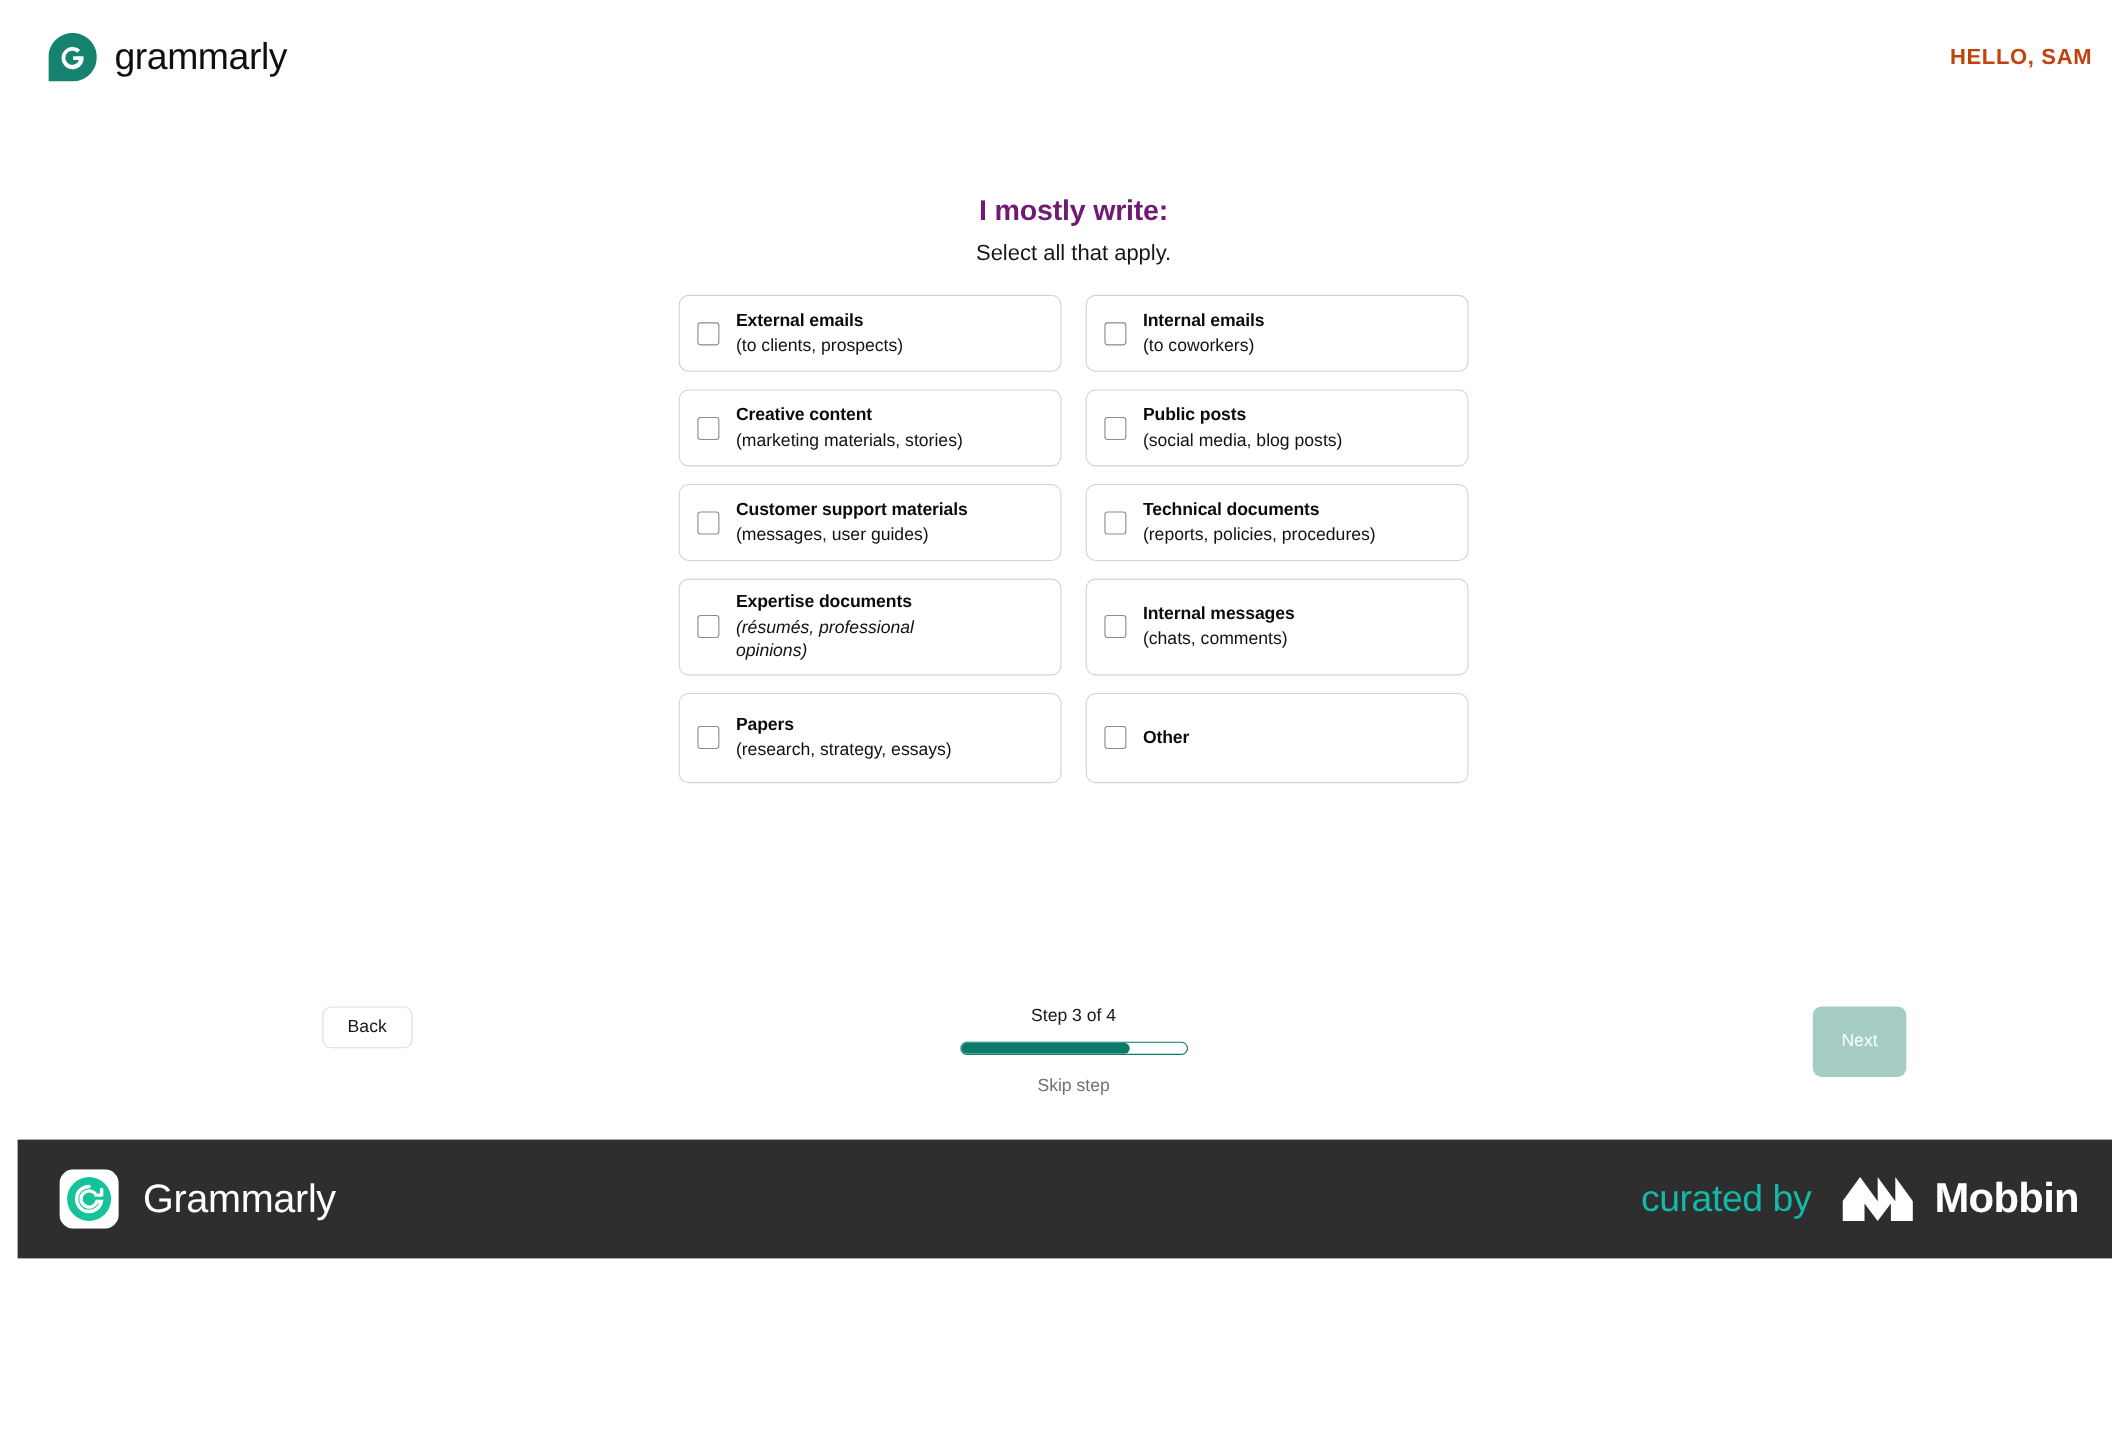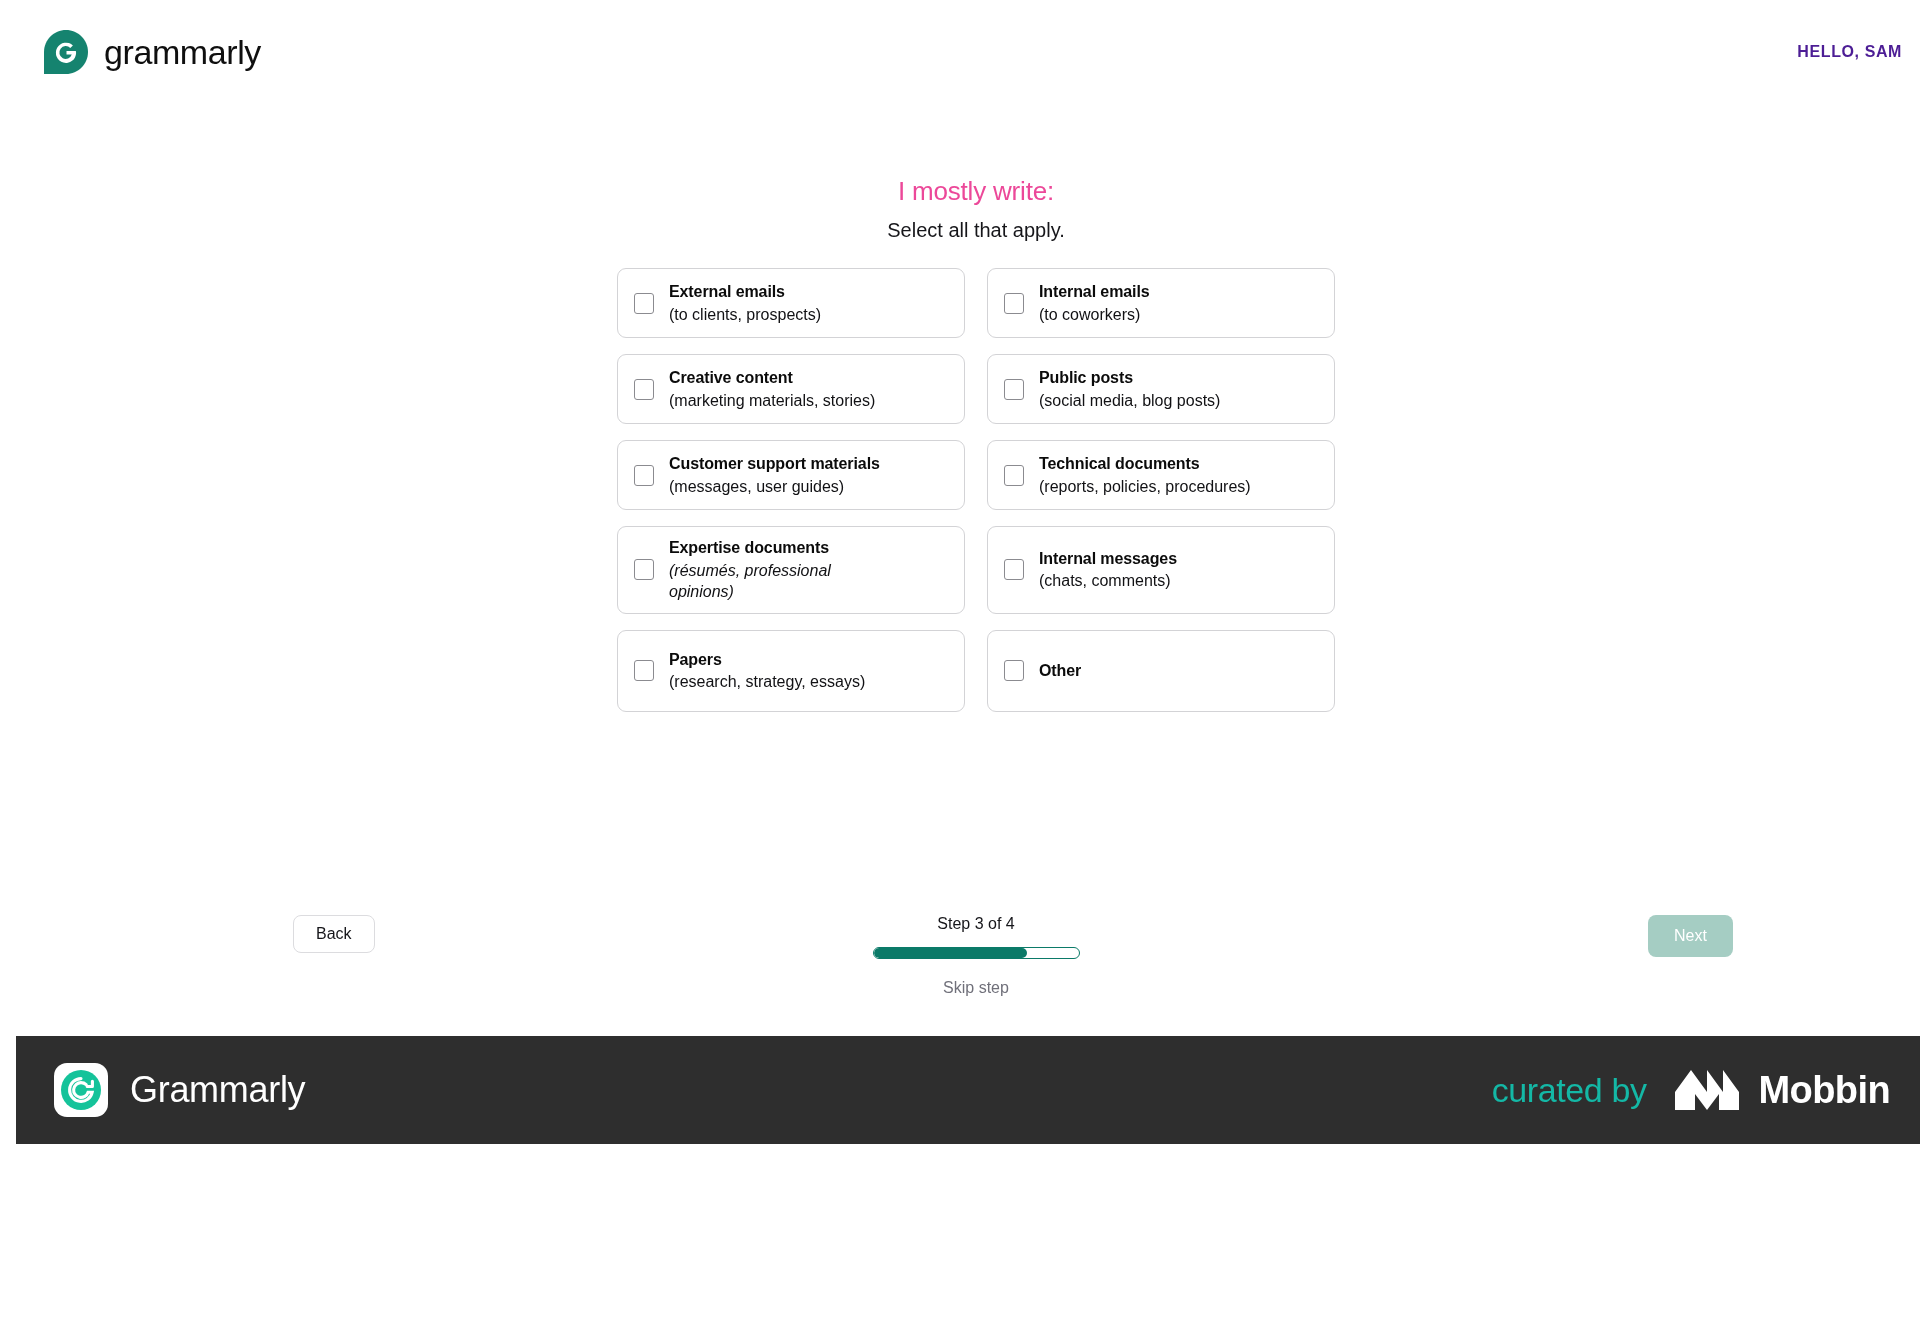--- a/index.html
+++ b/index.html
@@ -17,32 +17,32 @@
     display:flex; align-items:center; justify-content:space-between;
     padding:0 34px 0 28px;
   }
   .brand { display:flex; align-items:center; gap:16px; }
   .brand-mark { width:44px; height:44px; flex:none; }
   .brand-word {
     font-size:34px; font-weight:400; color:#0f0f0f;
     letter-spacing:-0.4px; line-height:1;
   }
   .greeting {
-    font-size:16px; font-weight:700; color:#4c1d95;
+    font-size:20px; font-weight:700; color:#c2410c;
     letter-spacing:0.6px;
   }
 
   
   .main {
     position:absolute; top:104px; left:0; width:1920px;
     display:flex; flex-direction:column; align-items:center;
   }
   .title {
     margin-top:72px;
-    font-size:26px; font-weight:400; color:#ec4899;
+    font-size:26px; font-weight:700; color:#701a75;
     letter-spacing:-0.2px;
   }
   .subtitle {
     margin-top:12px;
     font-size:20px; font-weight:400; color:#16161a;
   }
 
   
   .grid {
     margin-top:26px;
@@ -89,21 +89,21 @@
     position:absolute; left:277px; top:0;
     padding:9px 22px;
     font-size:16px; color:#16161a;
     background:#fff;
     border:1px solid #dcdcdf;
     border-radius:8px;
     cursor:pointer;
   }
   .btn-next {
     position:absolute; left:1632px; top:0;
-    padding:12px 26px;
+    padding:23px 26px;
     font-size:16px; color:#ffffff;
     background:#a5cdc3;
     border:none; border-radius:8px;
     cursor:not-allowed;
   }
   .progress-wrap {
     position:absolute; left:50%; transform:translateX(-50%); top:0;
     display:flex; flex-direction:column; align-items:center;
     width:300px;
   }

